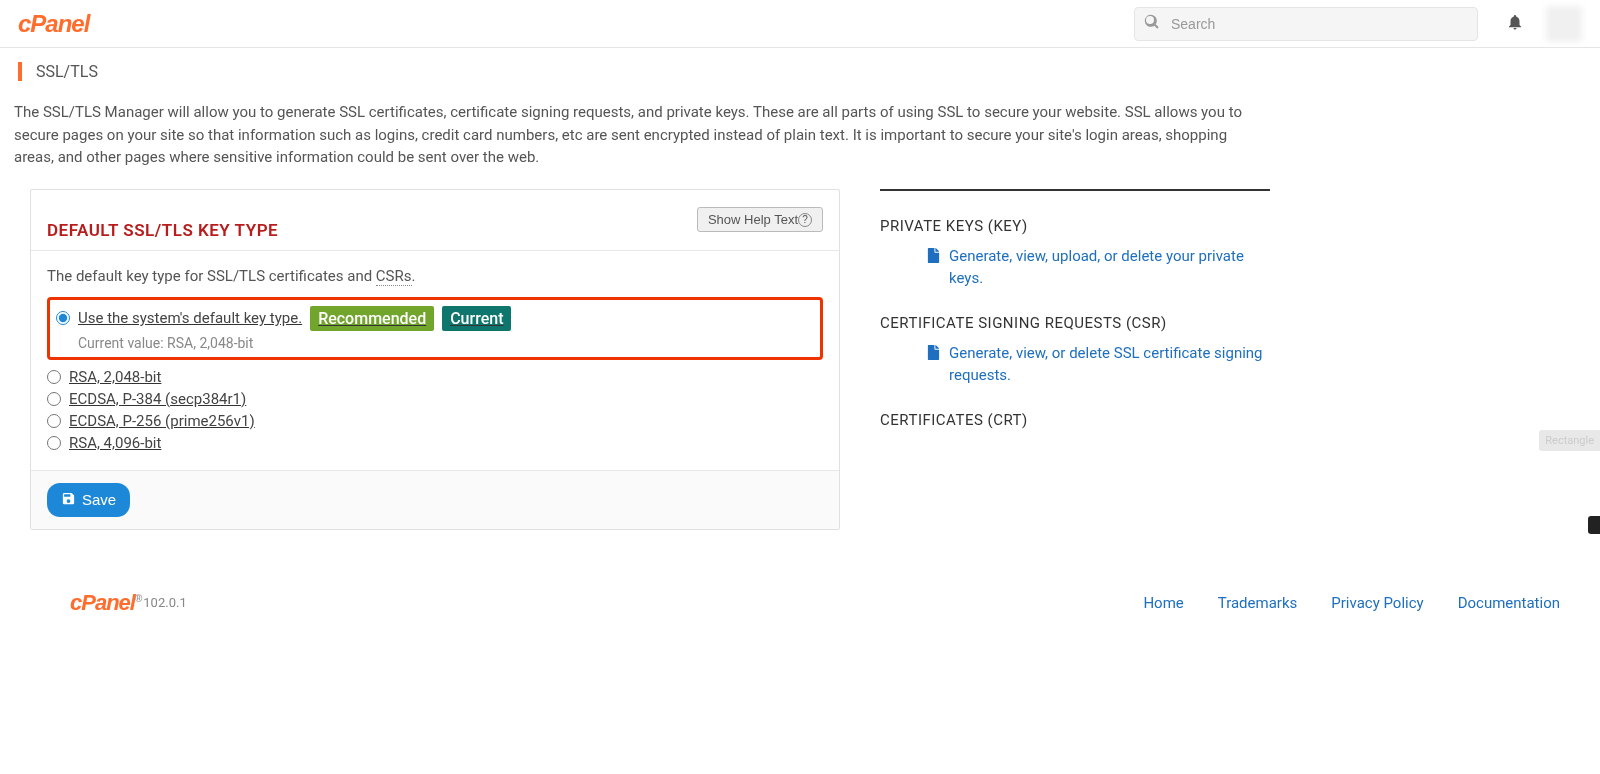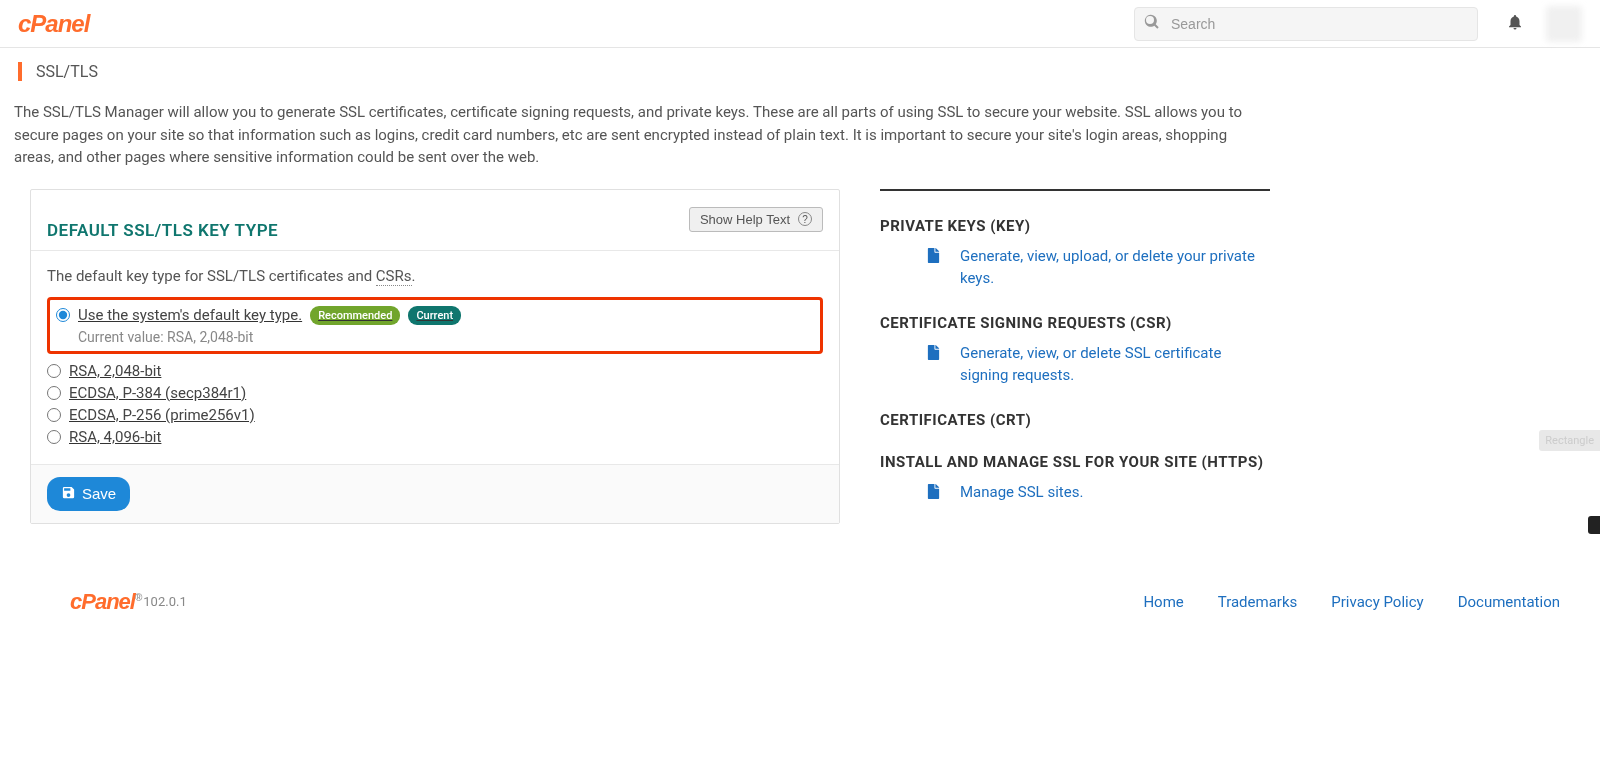--- a/index.html
+++ b/index.html
@@ -24,47 +24,47 @@
 .page-desc { padding: 8px 18px 20px 14px; color: #555; line-height: 1.5; font-size: 15px; max-width: 1260px; }
 
 
 .content { display: flex; padding: 0 14px 40px 30px; gap: 40px; align-items: flex-start; }
 .left-col { flex: 0 0 810px; }
 .right-col { flex: 0 0 390px; border-top: 2px solid #333; padding-top: 26px; }
 
 
 .panel { border: 1px solid #e0e0e0; border-radius: 2px; background: #fff; }
 .panel-header { display: flex; align-items: center; justify-content: space-between; padding: 10px 16px; border-bottom: 1px solid #e8e8e8; }
-.panel-title { font-size: 17px; font-weight: 600; color: #0f766e; letter-spacing: 0.5px; margin-top: 20px; }
-.show-help { font-size: 13px; padding: 4px 10px; border: 1px solid #bbb; border-radius: 3px; background: #f0f0f0; color: #555; cursor: pointer; display: inline-flex; align-items: flex-start; gap: 8px; }
+.panel-title { font-size: 17px; font-weight: 600; color: #b91c1c; letter-spacing: 0.5px; margin-top: 20px; }
+.show-help { font-size: 13px; padding: 4px 10px; border: 1px solid #bbb; border-radius: 3px; background: #f0f0f0; color: #555; cursor: pointer; display: inline-flex; align-items: center; gap: 0; }
 .show-help .q-icon { display: inline-flex; align-items: center; justify-content: center; width: 14px; height: 14px; border: 1px solid #888; border-radius: 50%; font-size: 10px; }
 
 .panel-body { padding: 16px; }
 .panel-body .intro { color: #555; font-size: 15px; margin-bottom: 12px; }
 .panel-body .intro .dotted { border-bottom: 1px dotted #888; }
 
 .highlight-box { border: 3px solid #e30; border-radius: 4px; padding: 4px 6px 6px 6px; margin-bottom: 6px; }
 .radio-row { display: flex; align-items: center; gap: 8px; padding: 2px 0; text-decoration: underline; }
 .radio-row input[type=radio] { width: 14px; height: 14px; accent-color: #1e88d8; }
 .radio-row .label { color: #444; font-size: 15px; }
 .subvalue { color: #888; font-size: 14px; margin-left: 22px; margin-top: 2px; }
 
-.badge { display: inline-block; padding: 3px 8px; border-radius: 9px; font-size: 11px; color: #fff; font-weight: 500; }
+.badge { display: inline-block; padding: 3px 8px; border-radius: 2px; font-size: 16px; color: #fff; font-weight: 500; }
 .badge-green { background: #71a52c; }
 .badge-blue { background: #0f766e; }
 
 .panel-footer { border-top: 1px solid #e8e8e8; padding: 12px 16px; background: #fafafa; }
 .save-btn { background: #1e88d8; color: #fff; border: none; padding: 8px 14px; border-radius: 13px; font-size: 15px; cursor: pointer; display: inline-flex; align-items: center; gap: 6px; }
 .save-btn .save-icon { font-size: 15px; }
 
 
 .rsection { margin-bottom: 24px; }
-.rsection h3 { font-size: 15px; font-weight: 700; color: #333; letter-spacing: 0.5px; margin-bottom: 10px; }
+.rsection h3 { font-size: 15px; font-weight: 400; color: #333; letter-spacing: 0.5px; margin-bottom: 10px; }
 .rlink { color: #1e6fbf; font-size: 15px; text-decoration: none; display: inline; }
-.rlink-wrap { display: flex; align-items: flex-start; gap: 20px; line-height: 1.5; padding-left: 47px; }
+.rlink-wrap { display: flex; align-items: flex-start; gap: 9px; line-height: 1.5; padding-left: 47px; }
 .file-icon { color: #1e6fbf; font-size: 14px; flex-shrink: 0; margin-top: 3px; }
 
 
 .float-tag { position: fixed; right: 0; top: 430px; background: #e8e8e8; color: #ccc; font-size: 11px; padding: 4px 6px; border-radius: 3px 0 0 3px; }
 .float-black { position: fixed; right: 0; top: 516px; width: 12px; height: 18px; background: #222; border-radius: 3px 0 0 3px; }
 
 
 .footer { display: flex; align-items: center; padding: 20px 40px 20px 70px; }
 .footer .logo-f { color: #ff6c2c; font-weight: 700; font-style: italic; font-size: 22px; letter-spacing: -1px; font-family: Arial, sans-serif; }
 .footer .logo-f .reg { font-size: 10px; vertical-align: super; color: #999; font-style: normal; }
@@ -175,31 +175,20 @@
           <svg width="13" height="15" viewBox="0 0 384 512" fill="currentColor">
               <path d="M224 136V0H24A24 24 0 0 0 0 24v464a24 24 0 0 0 24 24h336a24 24 0 0 0 24-24V160H248a24 24 0 0 1-24-24zm160-31.1V128H256V0h4.1a24 24 0 0 1 17 7l97.9 98a24 24 0 0 1 7 17z"></path>
             </svg>
         </span>
         <a href="#" class="rlink">Generate, view, or delete SSL certificate signing requests.</a>
       </div>
     </div>
     <div class="rsection">
       <h3>CERTIFICATES (CRT)</h3>
     </div>
-    <div class="rsection">
-      <h3>INSTALL AND MANAGE SSL FOR YOUR SITE (HTTPS)</h3>
-      <div class="rlink-wrap">
-        <span class="file-icon">
-          <svg width="13" height="15" viewBox="0 0 384 512" fill="currentColor">
-              <path d="M224 136V0H24A24 24 0 0 0 0 24v464a24 24 0 0 0 24 24h336a24 24 0 0 0 24-24V160H248a24 24 0 0 1-24-24zm160-31.1V128H256V0h4.1a24 24 0 0 1 17 7l97.9 98a24 24 0 0 1 7 17z"></path>
-            </svg>
-        </span>
-        <a href="#" class="rlink">Manage SSL sites.</a>
-      </div>
-    </div>
   </div>
 </div>
 
 <div class="float-tag">Rectangle</div>
 <div class="float-black"></div>
 
 <div class="footer">
   <span class="logo-f"><span>cPanel</span><span class="reg">®</span></span>
   <span class="version">102.0.1</span>
   <div class="f-spacer"></div>

